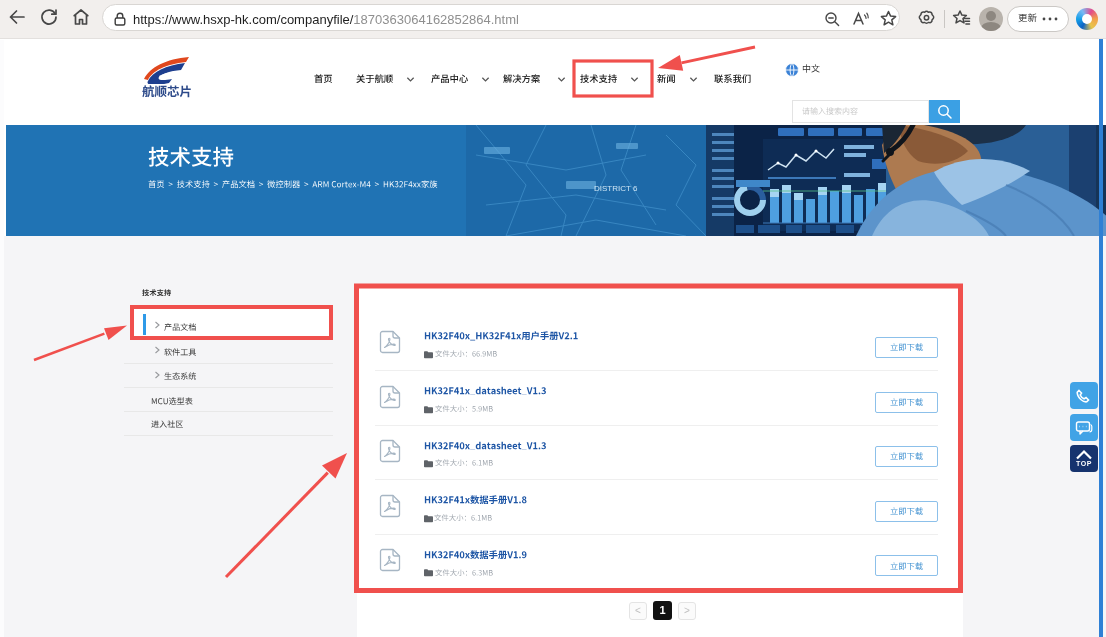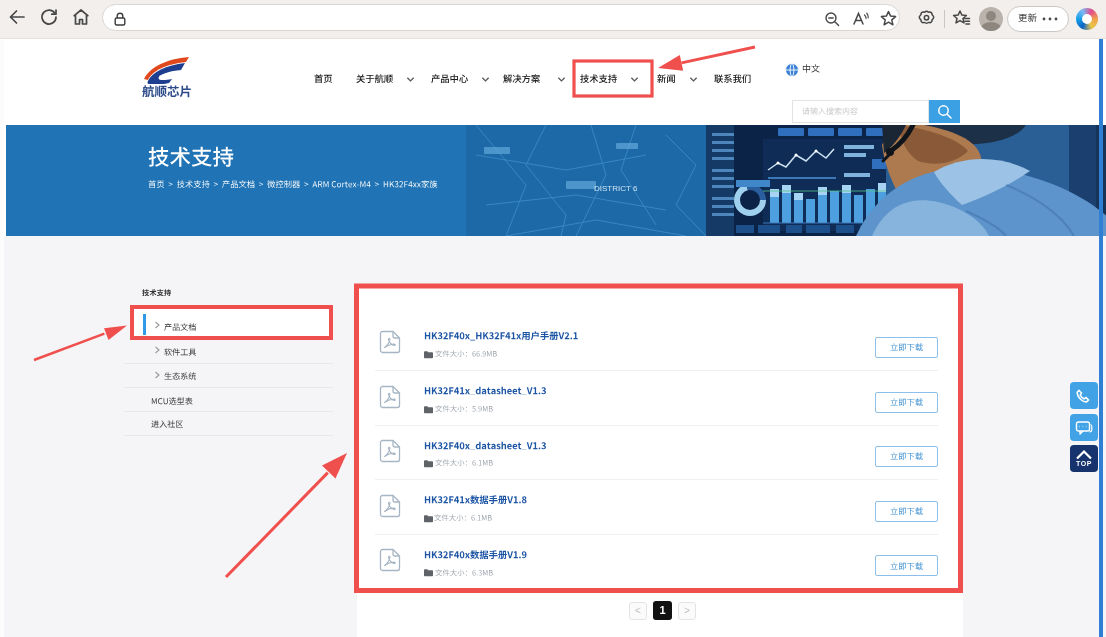--- a/index.html
+++ b/index.html
@@ -103,20 +103,21 @@
 
     <svg style="left:71px;top:7px" width="20" height="20" viewBox="0 0 20 20" fill="none" stroke="#474747" stroke-width="1.7" stroke-linecap="round" stroke-linejoin="round">
       <path d="M3.2 8.6 L10 3 l6.8 5.6 M4.5 7.8 V17 h4 v-4.5 h3 V17 h4 V7.8"></path>
     </svg>
     <div class="pill"></div>
 
     <svg style="left:112px;top:11px" width="16" height="16" viewBox="0 0 16 16" fill="none" stroke="#3c3c3c" stroke-width="1.4" stroke-linejoin="round">
       <rect x="3.2" y="7" width="9.6" height="7" rx="1.5"></rect>
       <path d="M5.2 7 V5 a2.8 2.8 0 0 1 5.6 0 v2"></path>
     </svg>
+    <div class="url">https://www.hsxp-hk.com/companyfile/<span style="color:#8f8f8f">1870363064162852864.html</span></div>
 
     <svg style="left:824px;top:11px" width="17" height="17" viewBox="0 0 17 17" fill="none" stroke="#474747" stroke-width="1.4" stroke-linecap="round">
       <circle cx="7" cy="7" r="5"></circle>
         <path d="M10.8 10.8 L14.6 14.6 M4.8 7 h4.4"></path>
     </svg>
 
     <svg style="left:851px;top:10px" width="18" height="18" viewBox="0 0 18 18" fill="none" stroke="#474747" stroke-width="1.5" stroke-linecap="round">
       <path d="M3 14 L7.5 3.5 L12 14 M4.6 10.5 h5.8"></path>
       <path d="M13.5 5 a5 5 0 0 1 1.6 3.4 M15.8 3.2 a8 8 0 0 1 1.4 4.6" stroke-width="1.2"></path>
     </svg>

